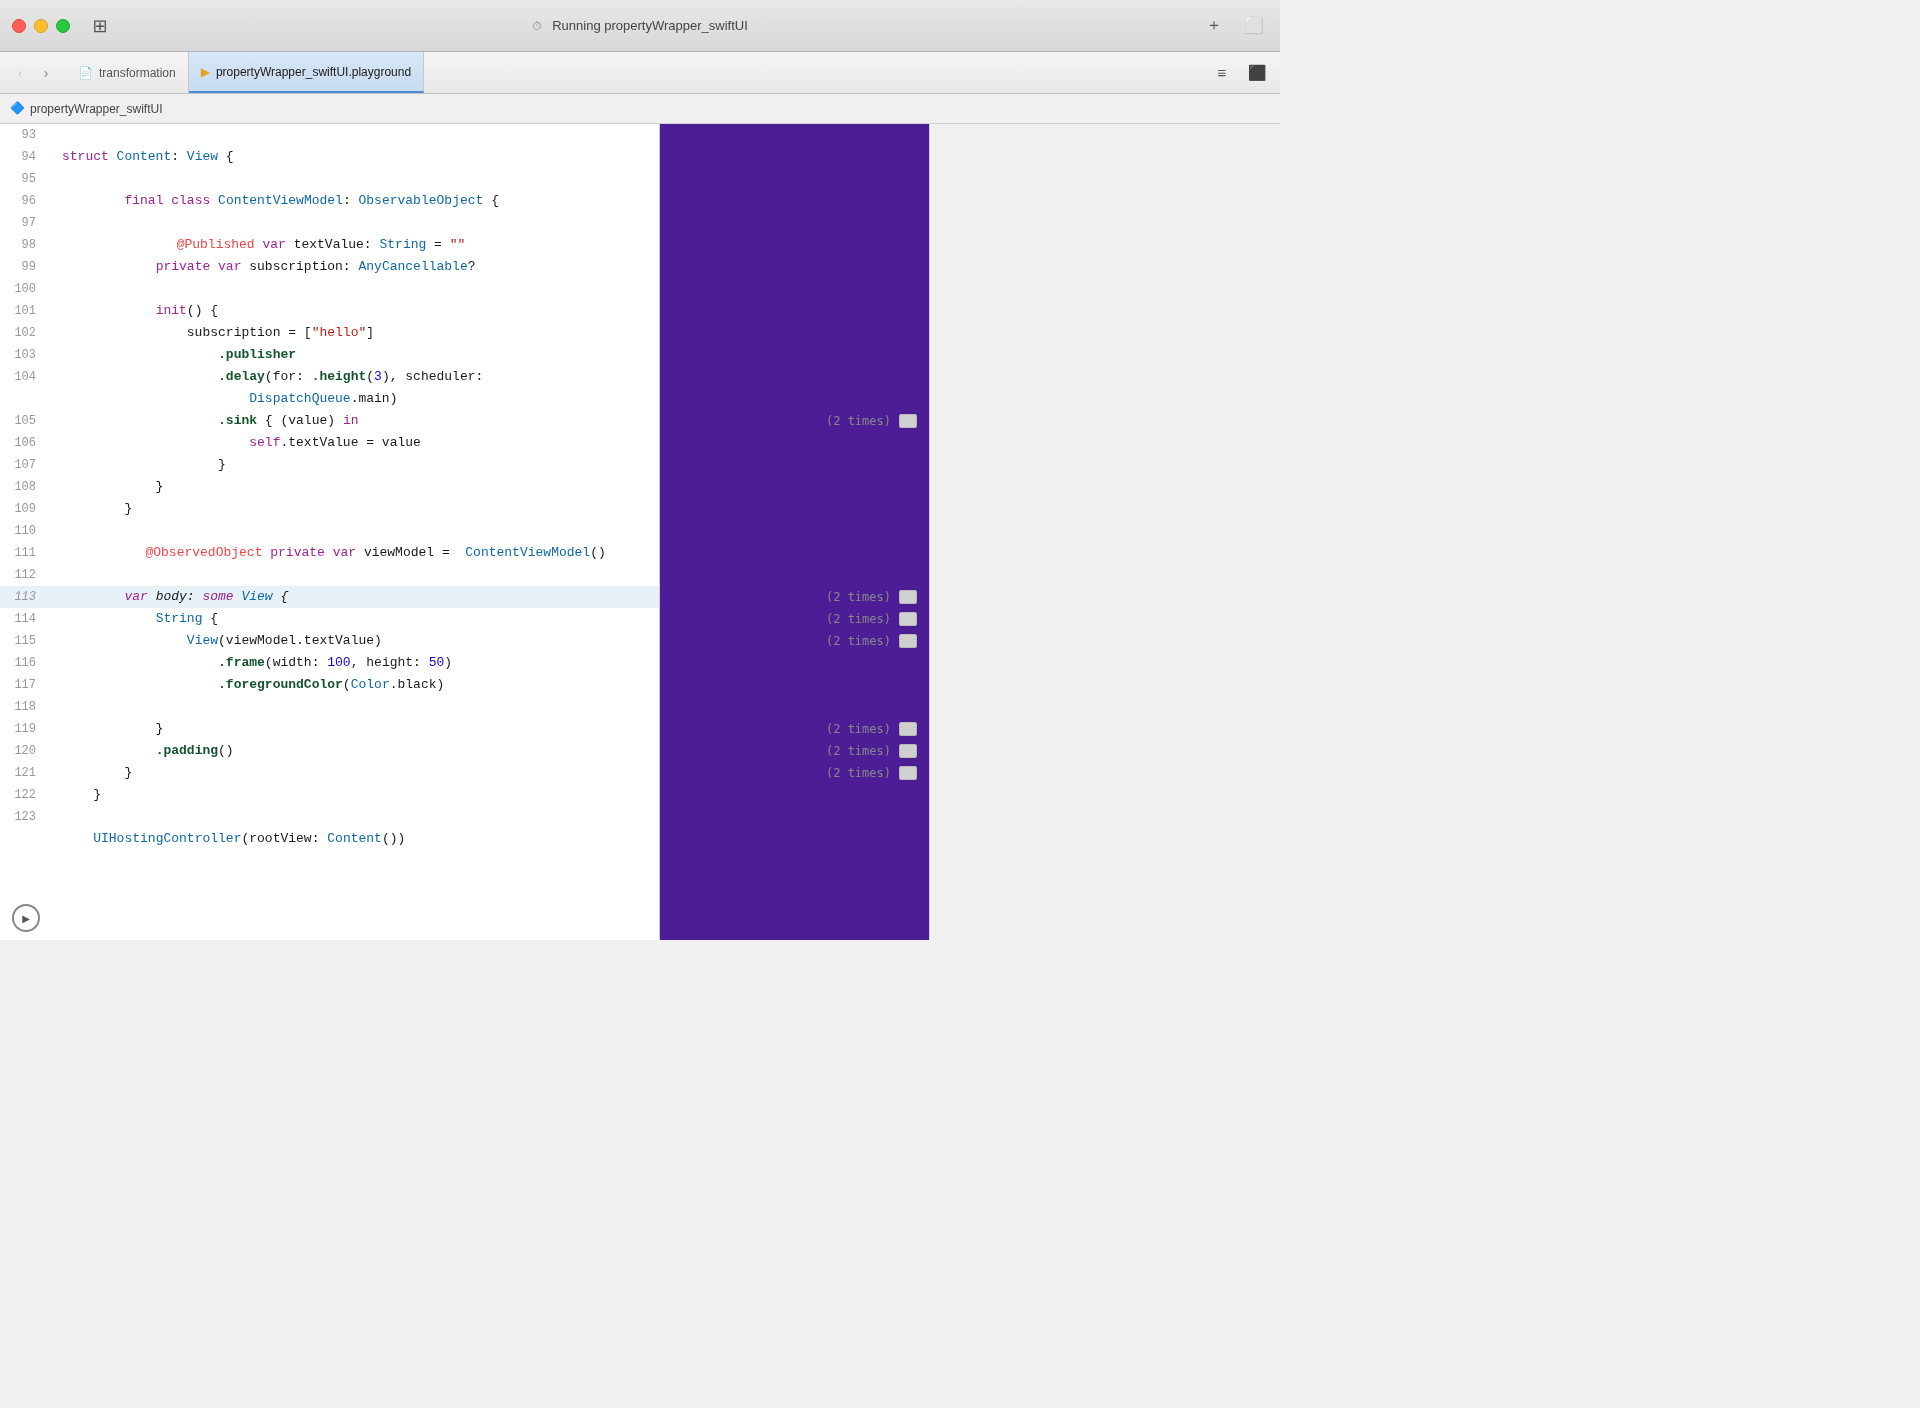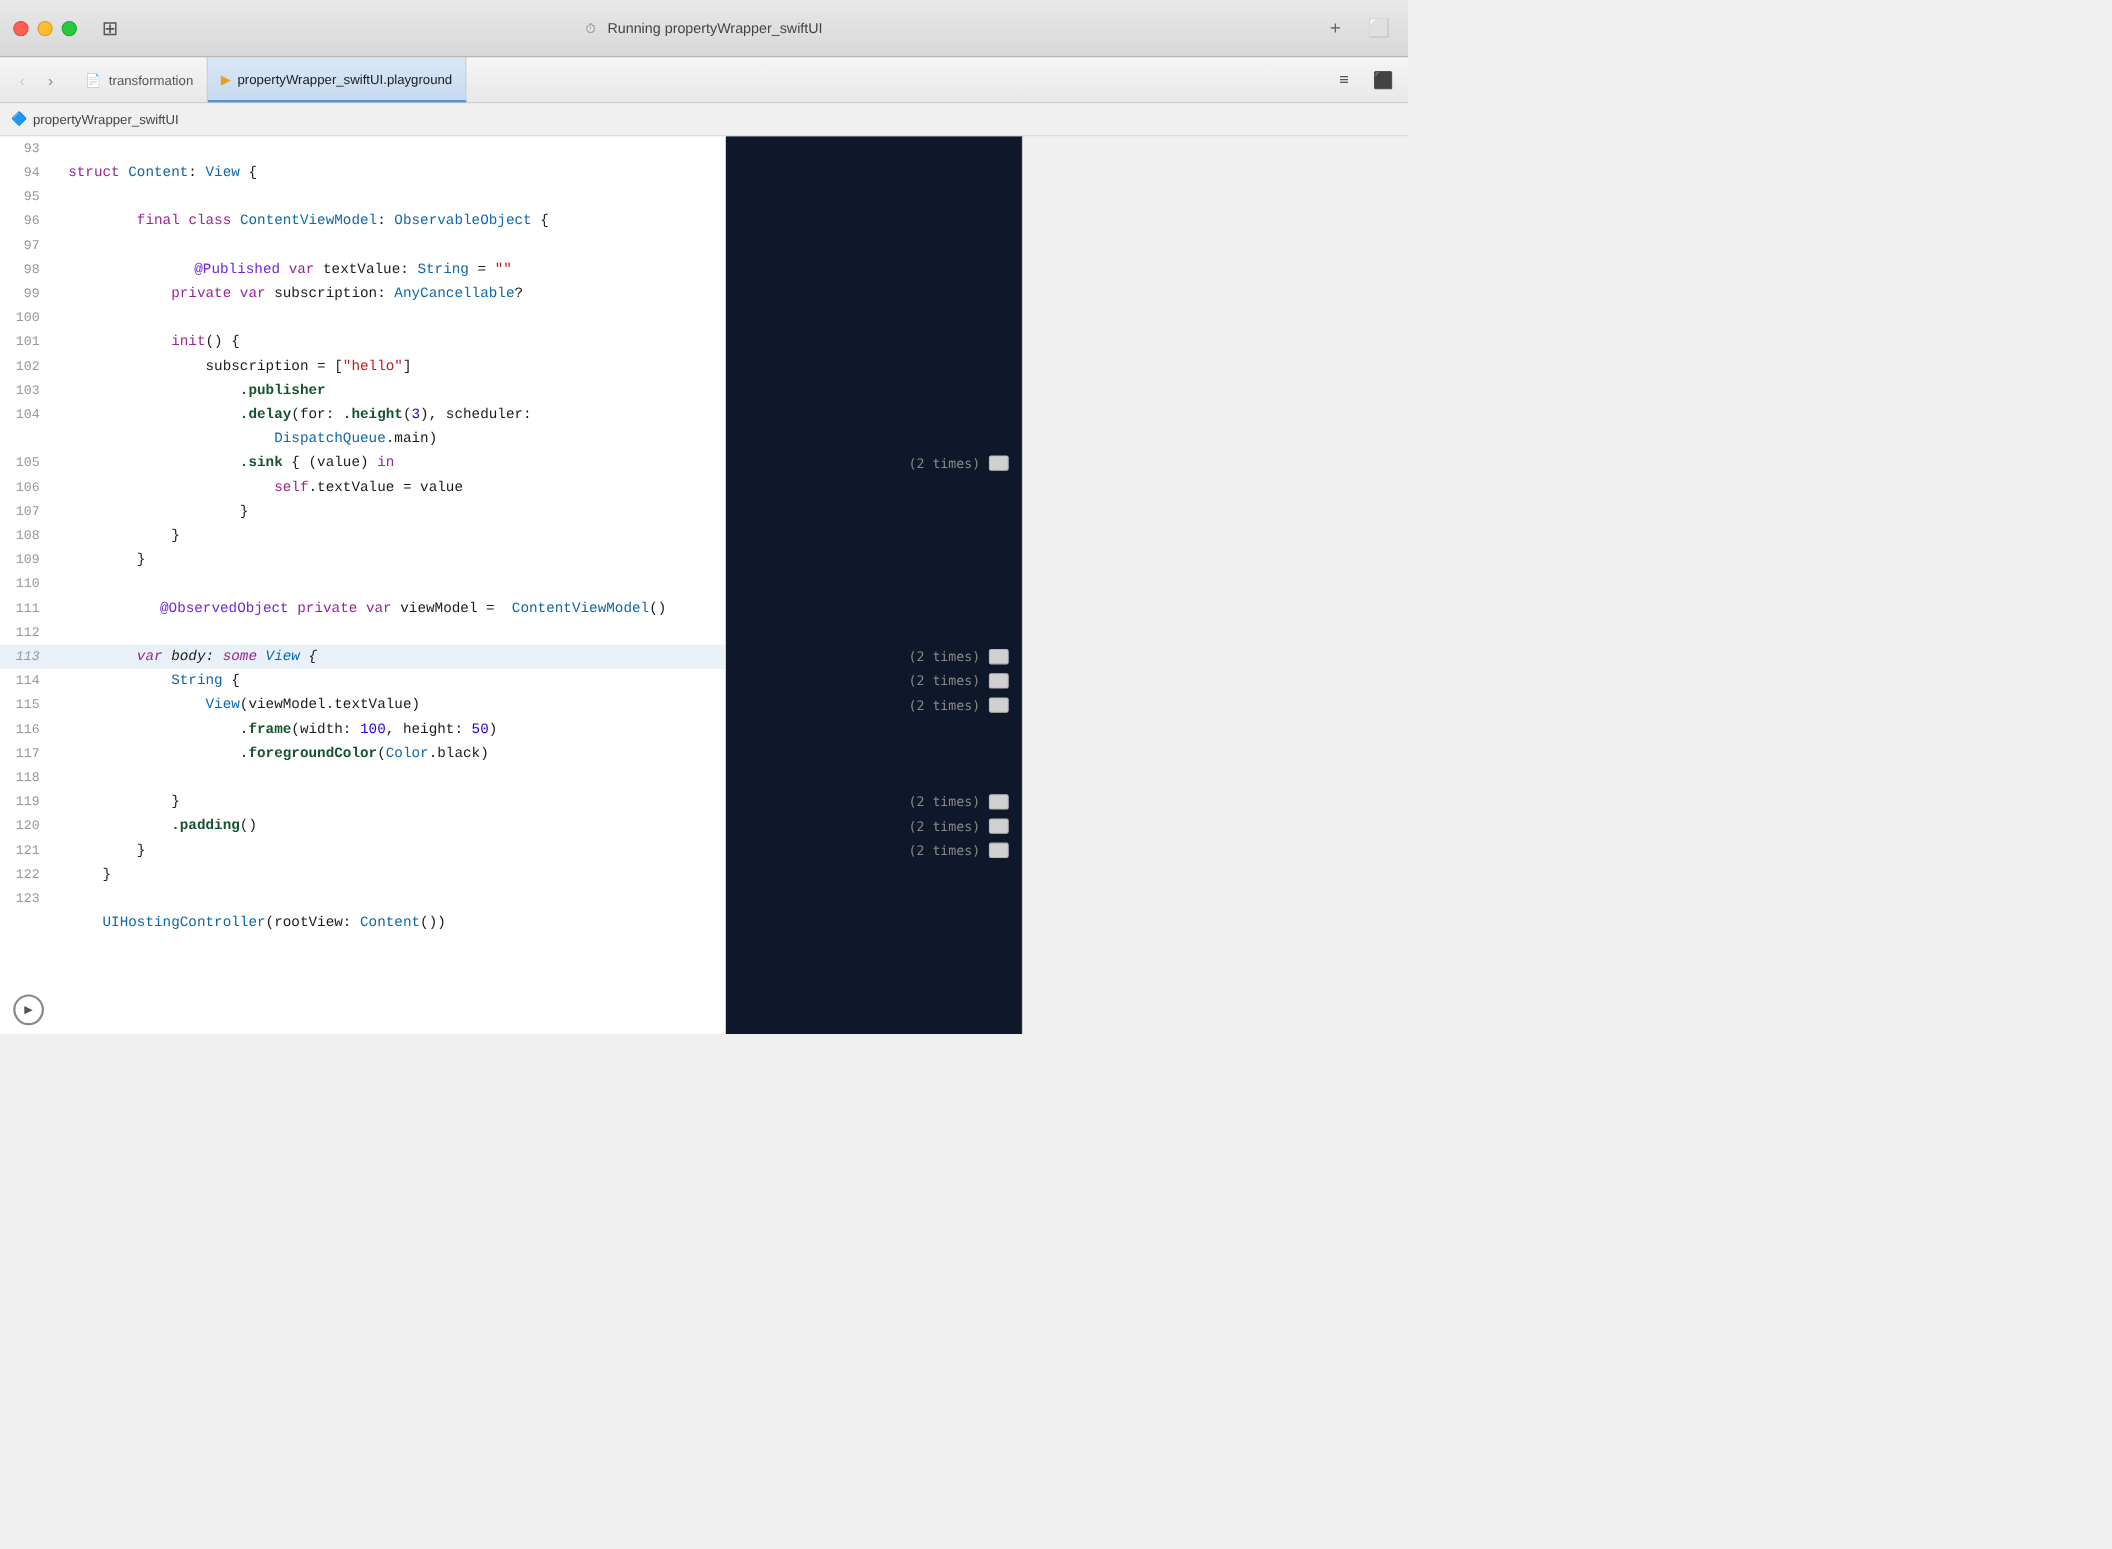--- a/index.html
+++ b/index.html
@@ -234,27 +234,27 @@
       padding-right: 8px;
       white-space: pre;
     }
 
     
     .kw { color: #9b2393; } 
     .type { color: #0d68a5; } 
     .str { color: #c41a16; } 
     .num { color: #1c00cf; }
     .plain { color: #1a1a1a; }
-    .attr { color: #6d28d9; padding-left: 21px; } 
+    .attr { color: #ef4444; padding-left: 21px; } 
     .method { color: #14532d; font-weight: bold; }
 
     
     .results-panel {
       flex: 0 0 270px;
-      background: #0f172a;
+      background: #4c1d95;
       border-right: 1px solid #d0d0d0;
       overflow: hidden;
     }
     .result-line {
       height: 22px;
       display: flex;
       align-items: center;
       padding: 0 12px;
       justify-content: flex-end;
       gap: 8px;

